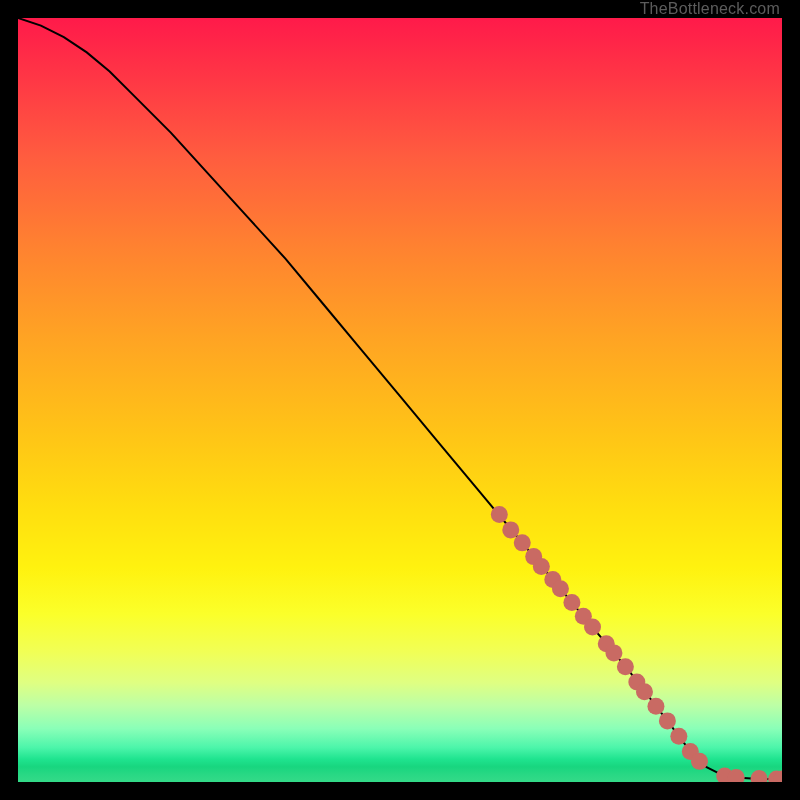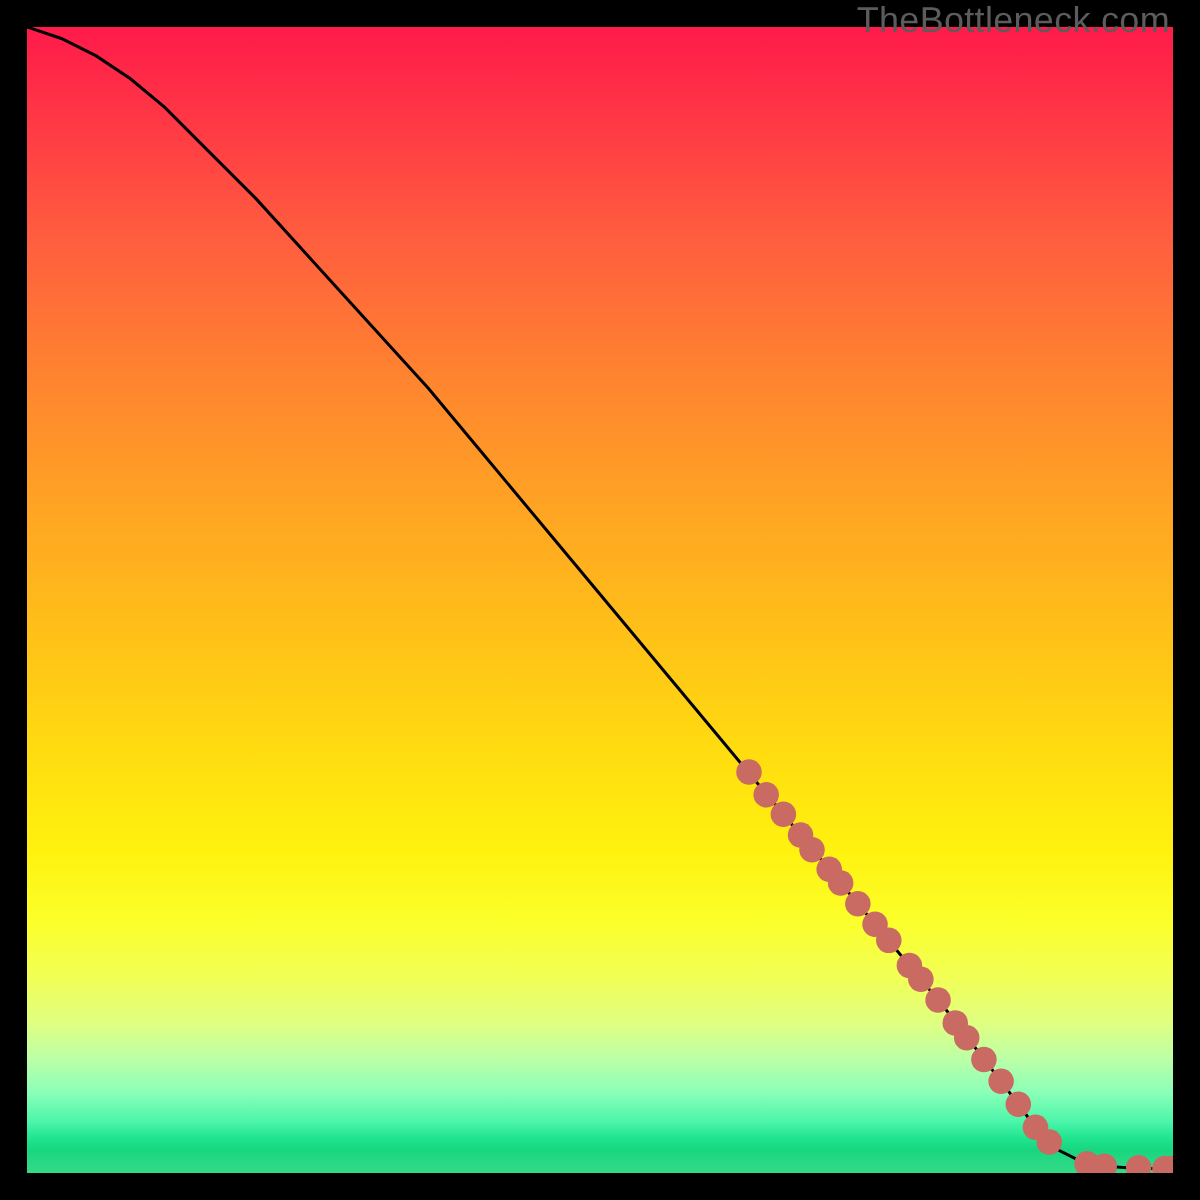--- a/index.html
+++ b/index.html
@@ -46,21 +46,21 @@
       #18d67f 98%,
       #28d884 99%,
       #34da88 100%
     );
   }
   .watermark {
     position: absolute;
     top: 0px;
     right: 20px;
     color: #5c5c5c;
-    font-size: 24px;
+    font-size: 16px;
     font-weight: 500;
     letter-spacing: 0.2px;
     user-select: none;
   }
   svg.overlay {
     position: absolute;
     left: 18px;
     top: 18px;
     width: 764px;
     height: 764px;

